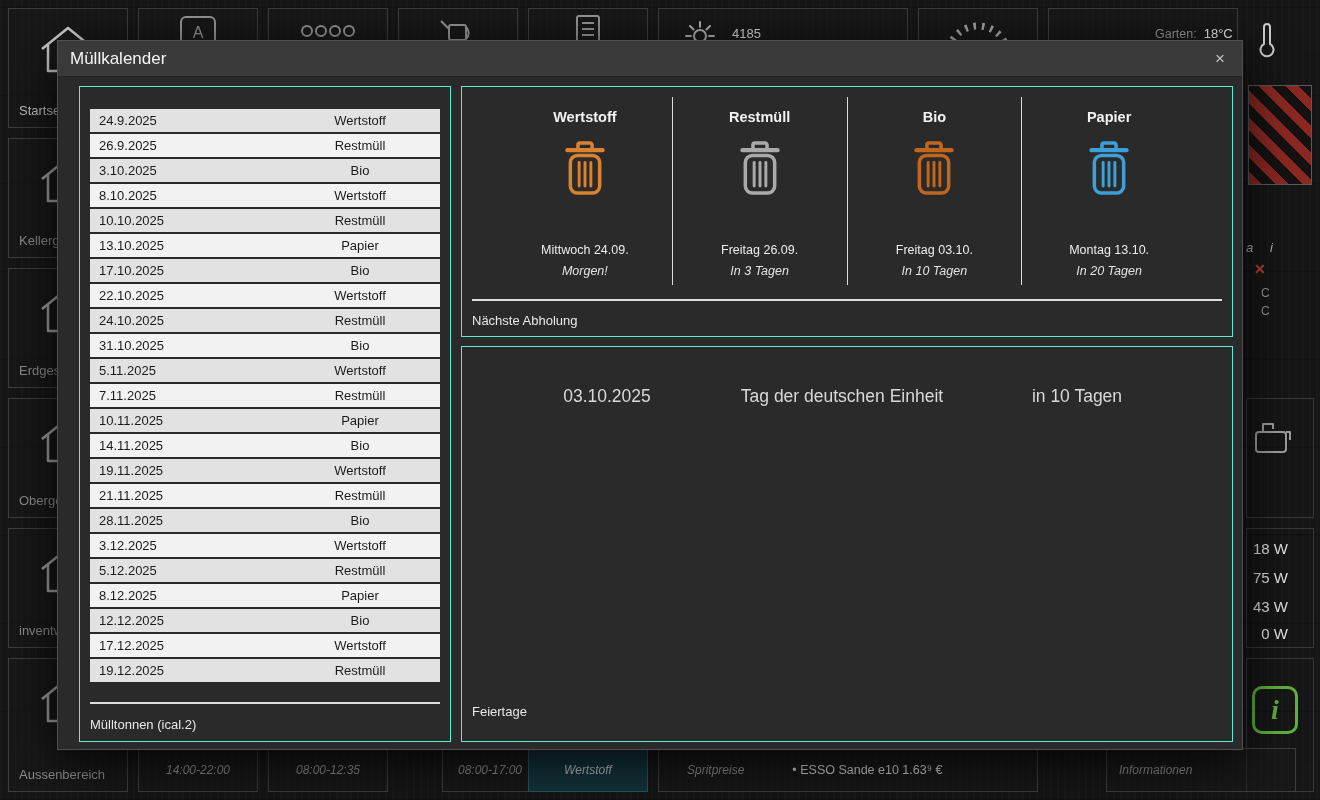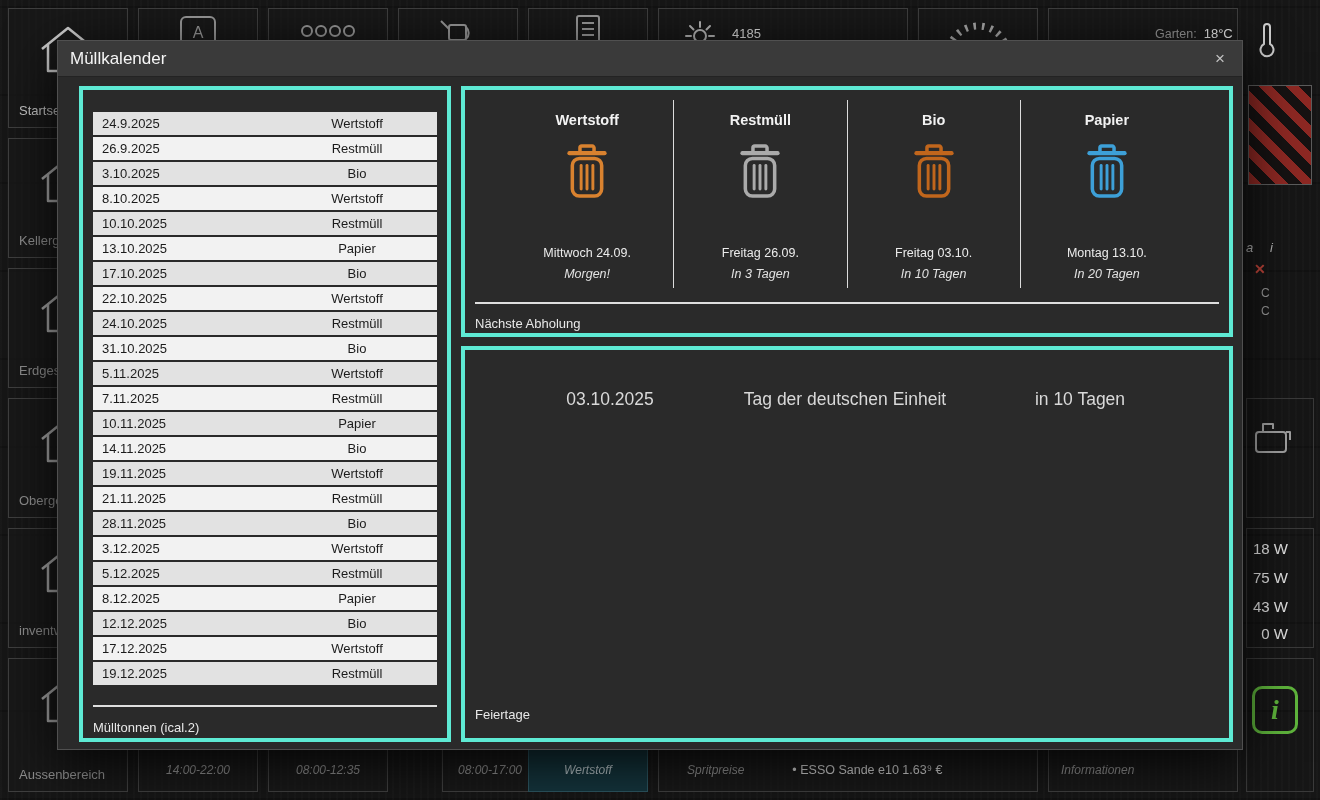--- a/index.html
+++ b/index.html
@@ -47,21 +47,21 @@
   .faint-box { position:absolute; border:1px solid #3a3a3a; }
 
   
   .modal { position:absolute; left:57px; top:40px; width:1186px; height:710px; background:#2a2a2a;
     border:1px solid #505050; box-shadow:0 12px 50px rgba(0,0,0,0.85); z-index:10; }
   .titlebar { height:36px; background:#3a3a3a; border-bottom:1px solid #232323;
     display:flex; align-items:center; padding:0 12px; }
   .title { color:#f5f5f5; font-size:17px; }
   .close-btn { margin-left:auto; color:#c2c2c2; font-size:17px; line-height:1; padding:2px 5px; cursor:default; }
 
-  .panel { position:absolute; border:4px solid #5eead4; }
+  .panel { position:absolute; border:1px solid #5eead4; }
   #left-panel   { left:21px;  top:45px;  width:372px; height:656px; }
   #pickup-panel { left:403px; top:45px;  width:772px; height:251px; }
   #holiday-panel{ left:403px; top:305px; width:772px; height:396px; }
 
   .sched-list { position:absolute; top:22px; left:10px; right:10px; }
   .sched-row { position:relative; height:23px; margin-bottom:2px; font-size:13px; color:#1b1b1b; }
   .sched-row:nth-child(odd)  { background:#e2e2e2; }
   .sched-row:nth-child(even) { background:#f2f2f2; }
   .sd { position:absolute; left:9px; top:0; line-height:23px; }
   .st { position:absolute; right:20px; width:120px; top:0; line-height:23px; text-align:center; }
@@ -195,21 +195,21 @@
       <div class="tile bottom-tile" style="left: 398px; top: 748px; width: 96px; height: 44px; margin-left: 44px;">
         <span class="bt-label">08:00-17:00</span>
       </div>
       <div class="tile bottom-tile hl" style="left: 528px; top: 748px; width: 120px; height: 44px;">
         <span class="bt-label">Wertstoff</span>
       </div>
       <div class="tile bottom-tile wide" style="left: 658px; top: 748px; width: 380px; height: 44px;">
         <span class="bt-label">Spritpreise</span>
         <span class="bt-detail">• ESSO Sande  e10  1.63⁹ €</span>
       </div>
-      <div class="tile bottom-tile left-align" style="left: 1048px; top: 748px; width: 190px; height: 44px;">
+      <div class="tile bottom-tile left-align" style="left: 1106px; top: 748px; width: 190px; height: 44px;">
         <span class="bt-label">Informationen</span>
       </div>
       <span class="power-read" style="top: 540px;">18 W</span>
       <span class="power-read" style="top: 569px;">75 W</span>
       <span class="power-read" style="top: 598px;">43 W</span>
       <span class="power-read" style="top: 625px;">0 W</span>
       <span class="edge-frag frag-a" style="left: 1246px; top: 240px;">a</span>
       <span class="edge-frag frag-a" style="left: 1270px; top: 240px;">i</span>
       <span class="edge-frag frag-x" style="left: 1254px; top: 261px;">✕</span>
       <span class="edge-frag frag-c" style="left: 1261px; top: 286px;">C</span>

